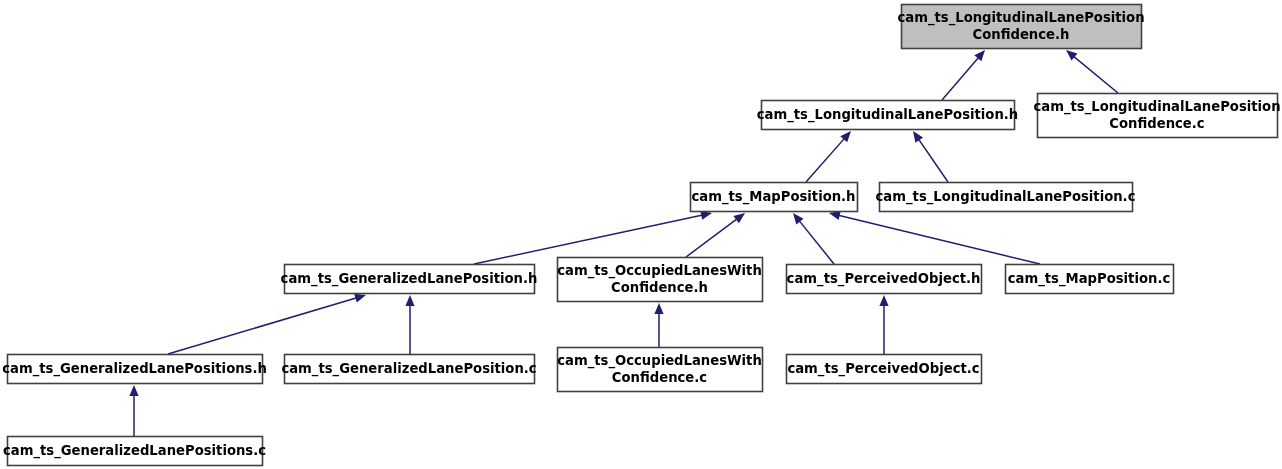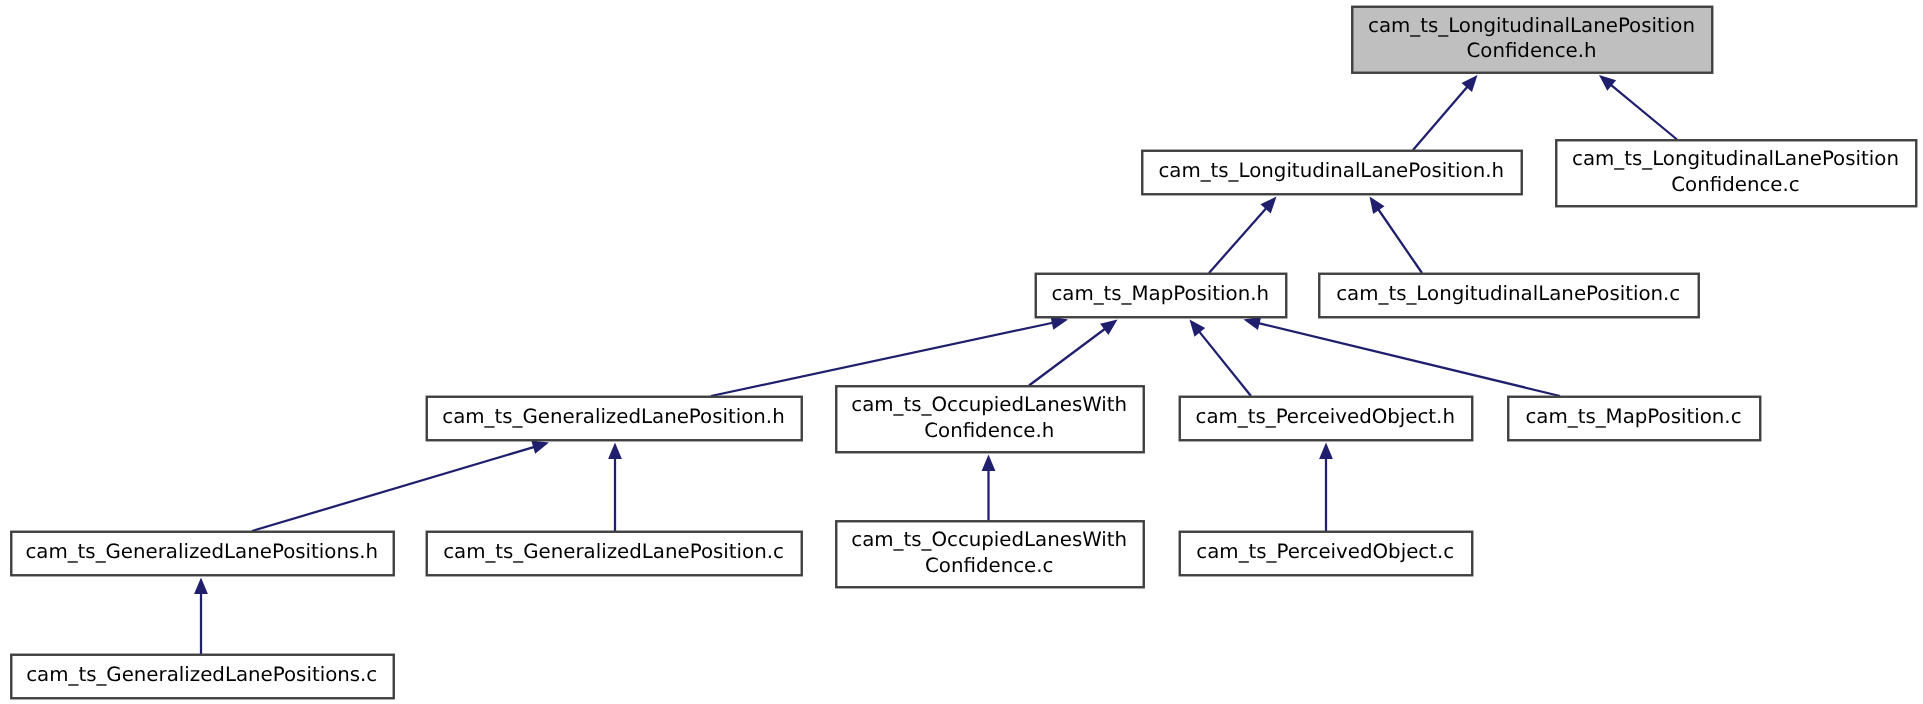--- a/index.html
+++ b/index.html
@@ -1,17 +1,17 @@
 <!DOCTYPE html>
 <html><head>
 <meta charset="utf-8">
 <style>
   html,body{margin:0;padding:0;background:#ffffff;}
   body{font-family:"DejaVu Sans","Liberation Sans",sans-serif;}
-  #graph-root{position:relative;width:1282px;height:469px;background:#ffffff;overflow:hidden;}
+  #graph-root{position:relative;width:1282px;height:469px;background:#ffffff;overflow:hidden;font-weight:bold;}
   svg.graph{position:absolute;left:0;top:0;width:1282px;height:469px;display:block;}
   .node-rect{stroke:#404040;stroke-width:1.6;}
   .node-rect.plain{fill:#ffffff;}
   .node-rect.highlight{fill:#bfbfbf;}
   .node-label{font-family:"DejaVu Sans","Liberation Sans",sans-serif;font-size:13.2px;fill:#000000;text-anchor:middle;dominant-baseline:middle;}
   .edge-line{stroke:#1f1f6e;stroke-width:1.5;fill:none;}
   .edge-head{fill:#1f1f6e;stroke:none;}
 </style>
 </head>
 <body>

